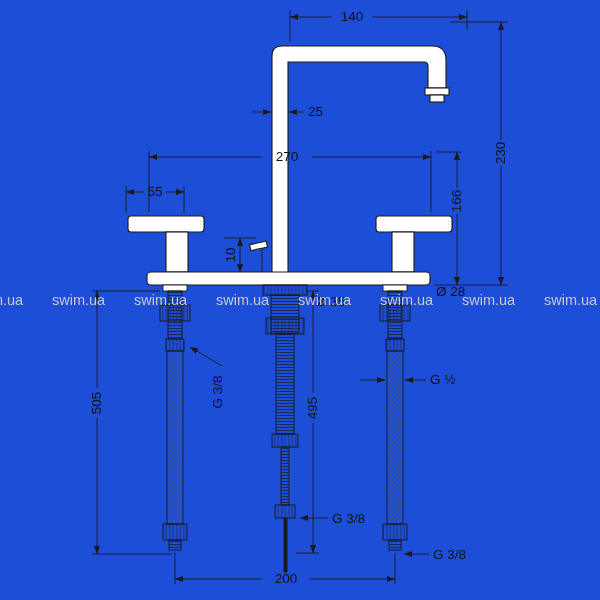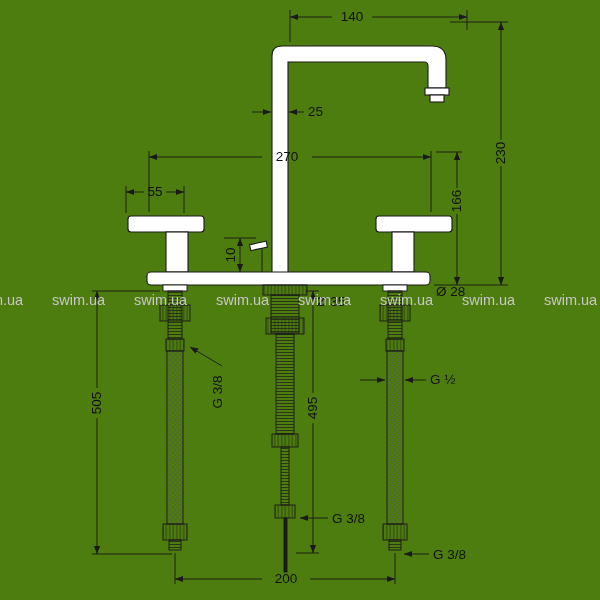--- a/index.html
+++ b/index.html
@@ -1,16 +1,16 @@
 <!DOCTYPE html>
 <html><head>
 <meta charset="utf-8">
 <style>
   html,body{margin:0;padding:0;background:#fff;}
-  .stage{width:600px;height:600px;position:relative;background:#4d7c0f;overflow:hidden;}
+  .stage{width:600px;height:600px;position:relative;background:#1d4ed8;overflow:hidden;}
   svg{display:block;}
   .dim{stroke:#1a1a1a;stroke-width:0.9;fill:none;}
   .out{stroke:#1a1a1a;stroke-width:1.1;fill:#fff;}
   .part{stroke:#1a1a1a;stroke-width:0.9;}
   .t{font:13.5px "Liberation Sans",sans-serif;fill:#111;}
   .wm{font:14.5px "Liberation Sans",sans-serif;fill:#c8c8c8;}
 </style>
 </head>
 <body>
 

